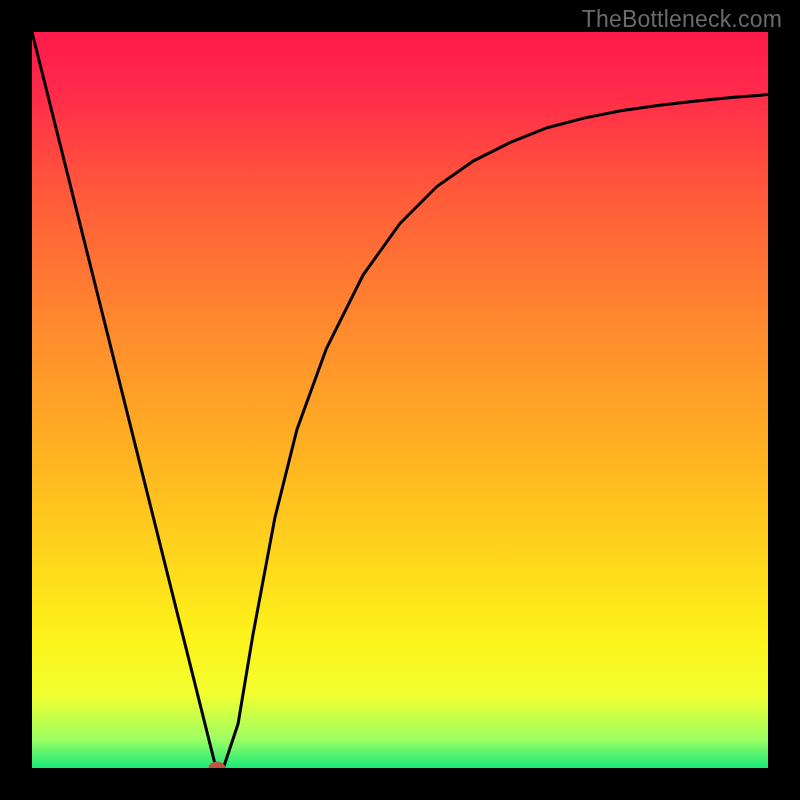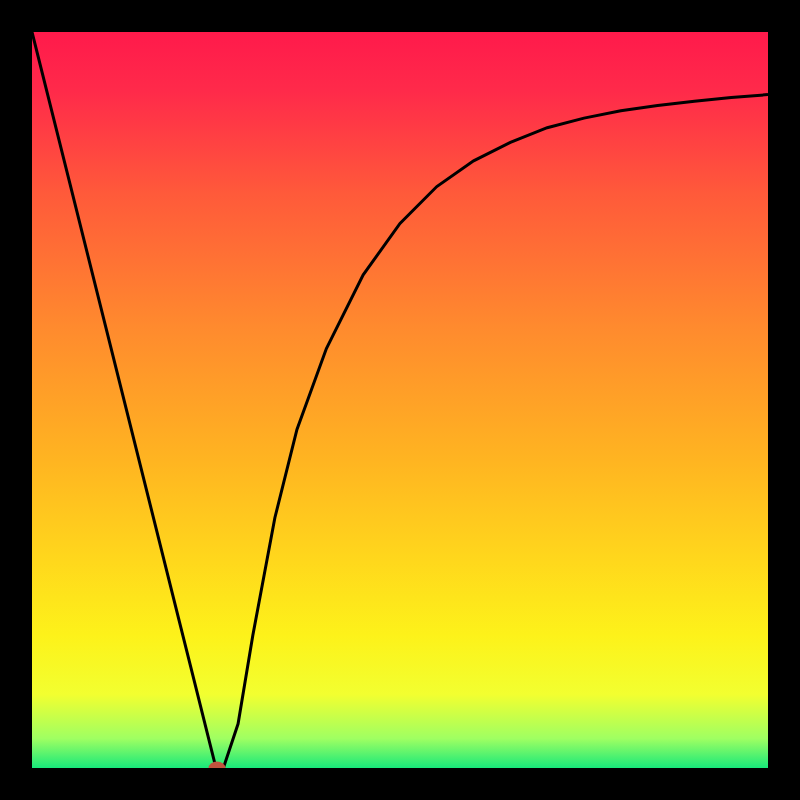--- a/index.html
+++ b/index.html
@@ -58,20 +58,21 @@
     border-radius: 50%;
     transform: translate(-50%, -50%);
     z-index: 5;
   }
 </style>
 </head>
 <body>
 
 <div class="frame">
 
+  <div class="watermark">TheBottleneck.com</div>
 
   <div class="plot-area">
 
     <svg class="gradient" viewBox="0 0 100 100" preserveAspectRatio="none">
       <defs>
         <linearGradient id="bg-grad" x1="0" y1="0" x2="0" y2="1">
             <stop offset="0%" stop-color="#ff1a4b"></stop>
             <stop offset="8%" stop-color="#ff2a4a"></stop>
             <stop offset="22%" stop-color="#ff5a3a"></stop>
             <stop offset="40%" stop-color="#ff8a2e"></stop>

